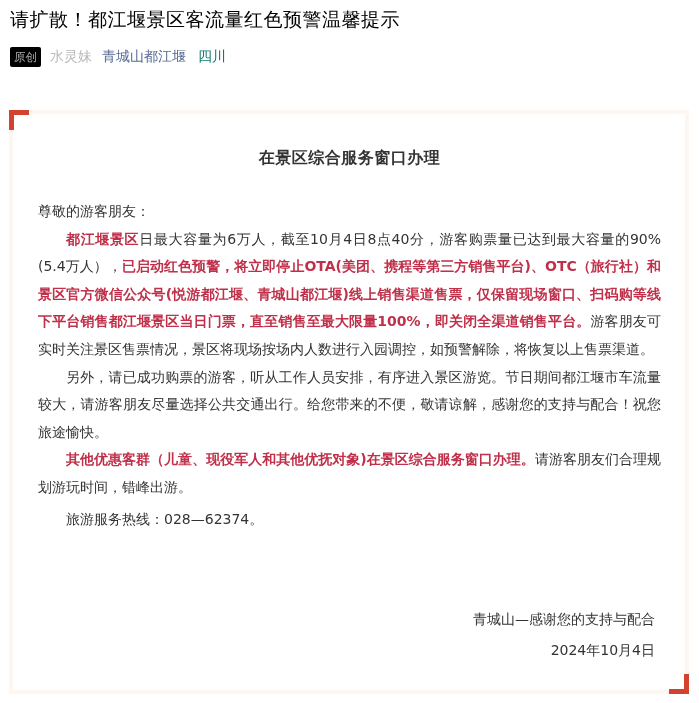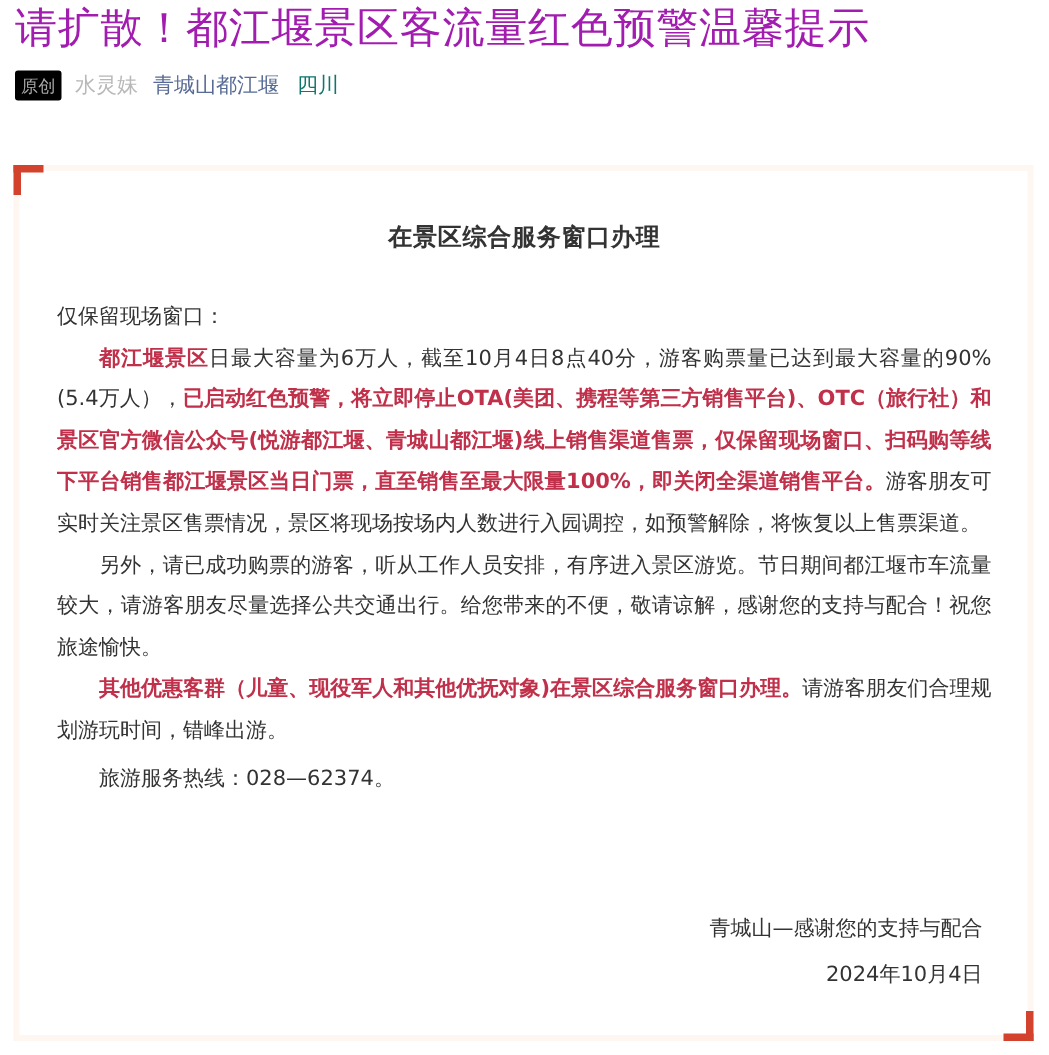--- a/index.html
+++ b/index.html
@@ -1,21 +1,21 @@
 <!DOCTYPE html>
 <html><head>
 <meta charset="utf-8">
 <style>
   * { box-sizing: border-box; margin: 0; padding: 0; }
   html, body { width: 699px; height: 703px; background: #ffffff; overflow: hidden; }
   body { font-family: "DejaVu Sans", "Liberation Sans", sans-serif; color: #333; position: relative; }
 
   .article-title {
     position: absolute; left: 10px; top: 4px;
-    font-size: 28px; line-height: 30px; color: #a21caf; font-weight: normal;
+    font-size: 19px; line-height: 30px; color: #000000; font-weight: normal;
     letter-spacing: 0.5px; white-space: nowrap;
   }
   .meta {
     position: absolute; left: 10px; top: 46px; height: 22px;
     display: flex; align-items: center; font-size: 14px; white-space: nowrap;
   }
   .meta .badge {
     background: #000000; color: #aaa; font-size: 11.5px; padding: 2px 4px; border-radius: 2px;
     margin-right: 9px; line-height: 16px;
   }
@@ -66,21 +66,21 @@
 
 <div class="frame"></div>
 <div class="corner tl-h"></div>
 <div class="corner tl-v"></div>
 <div class="corner br-h"></div>
 <div class="corner br-v"></div>
 
 <div class="notice-title">在景区综合服务窗口办理</div>
 
 <div class="content">
-  <p>仅保留现场窗口：</p>
+  <p>尊敬的游客朋友：</p>
   <p class="indent"><span class="red">都江堰景区</span><span>日最大容量为6万人，截至10月4日8点40分，游客购票量已达到最大容量的90%(5.4万人），</span><span class="red">已启动红色预警，将立即停止OTA(美团、携程等第三方销售平台)、OTC（旅行社）和景区官方微信公众号(悦游都江堰、青城山都江堰)线上销售渠道售票，仅保留现场窗口、扫码购等线下平台销售都江堰景区当日门票，直至销售至最大限量100%，即关闭全渠道销售平台。</span><span>游客朋友可实时关注景区售票情况，景区将现场按场内人数进行入园调控，如预警解除，将恢复以上售票渠道。</span></p>
   <p class="indent">另外，请已成功购票的游客，听从工作人员安排，有序进入景区游览。节日期间都江堰市车流量较大，请游客朋友尽量选择公共交通出行。给您带来的不便，敬请谅解，感谢您的支持与配合！祝您旅途愉快。</p>
   <p class="indent"><span class="red">其他优惠客群（儿童、现役军人和其他优抚对象)在景区综合服务窗口办理。</span><span>请游客朋友们合理规划游玩时间，错峰出游。</span></p>
   <div class="spacer"></div>
   <p class="indent">旅游服务热线：028—62374。</p>
 </div>
 
 <div class="sign">
   <div>青城山—感谢您的支持与配合</div>
   <div>2024年10月4日</div>

